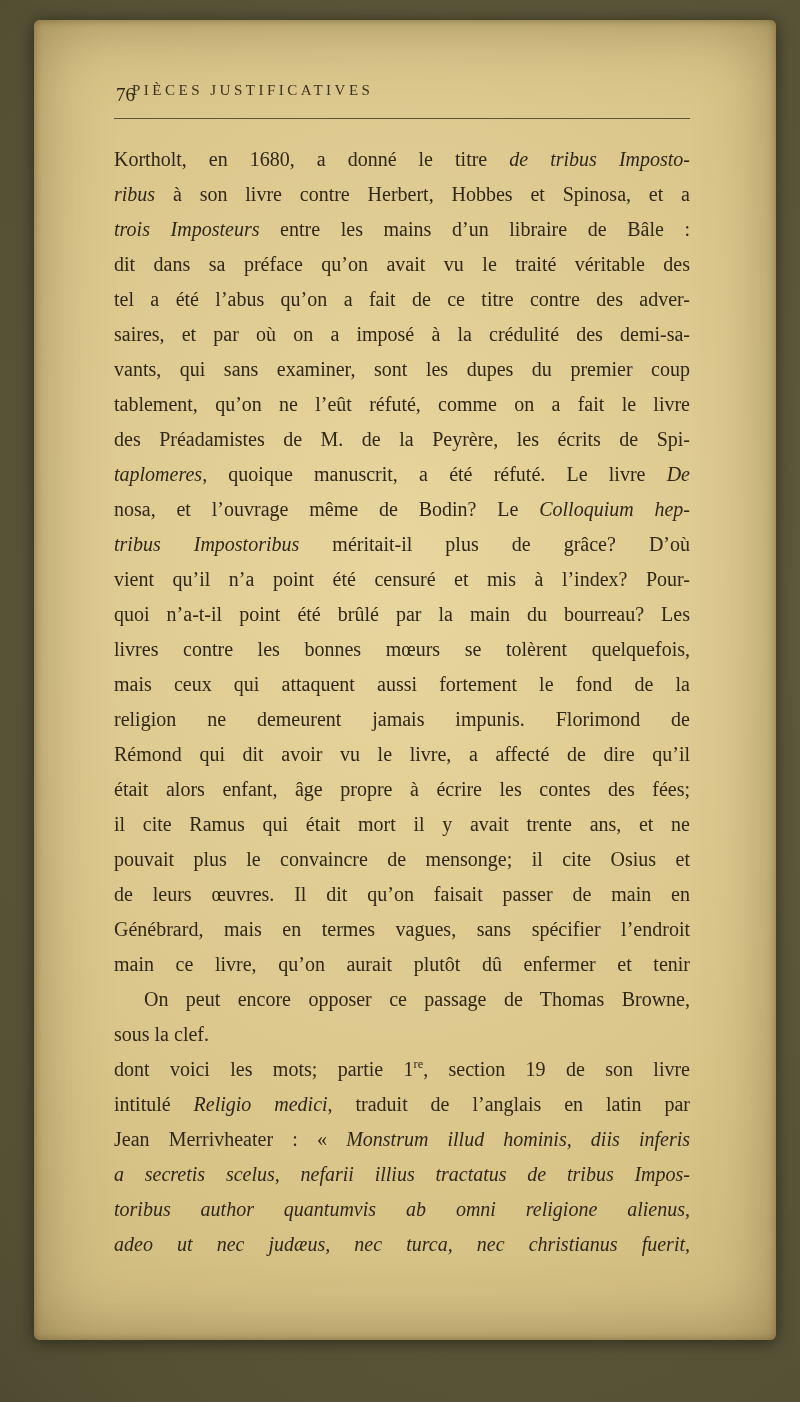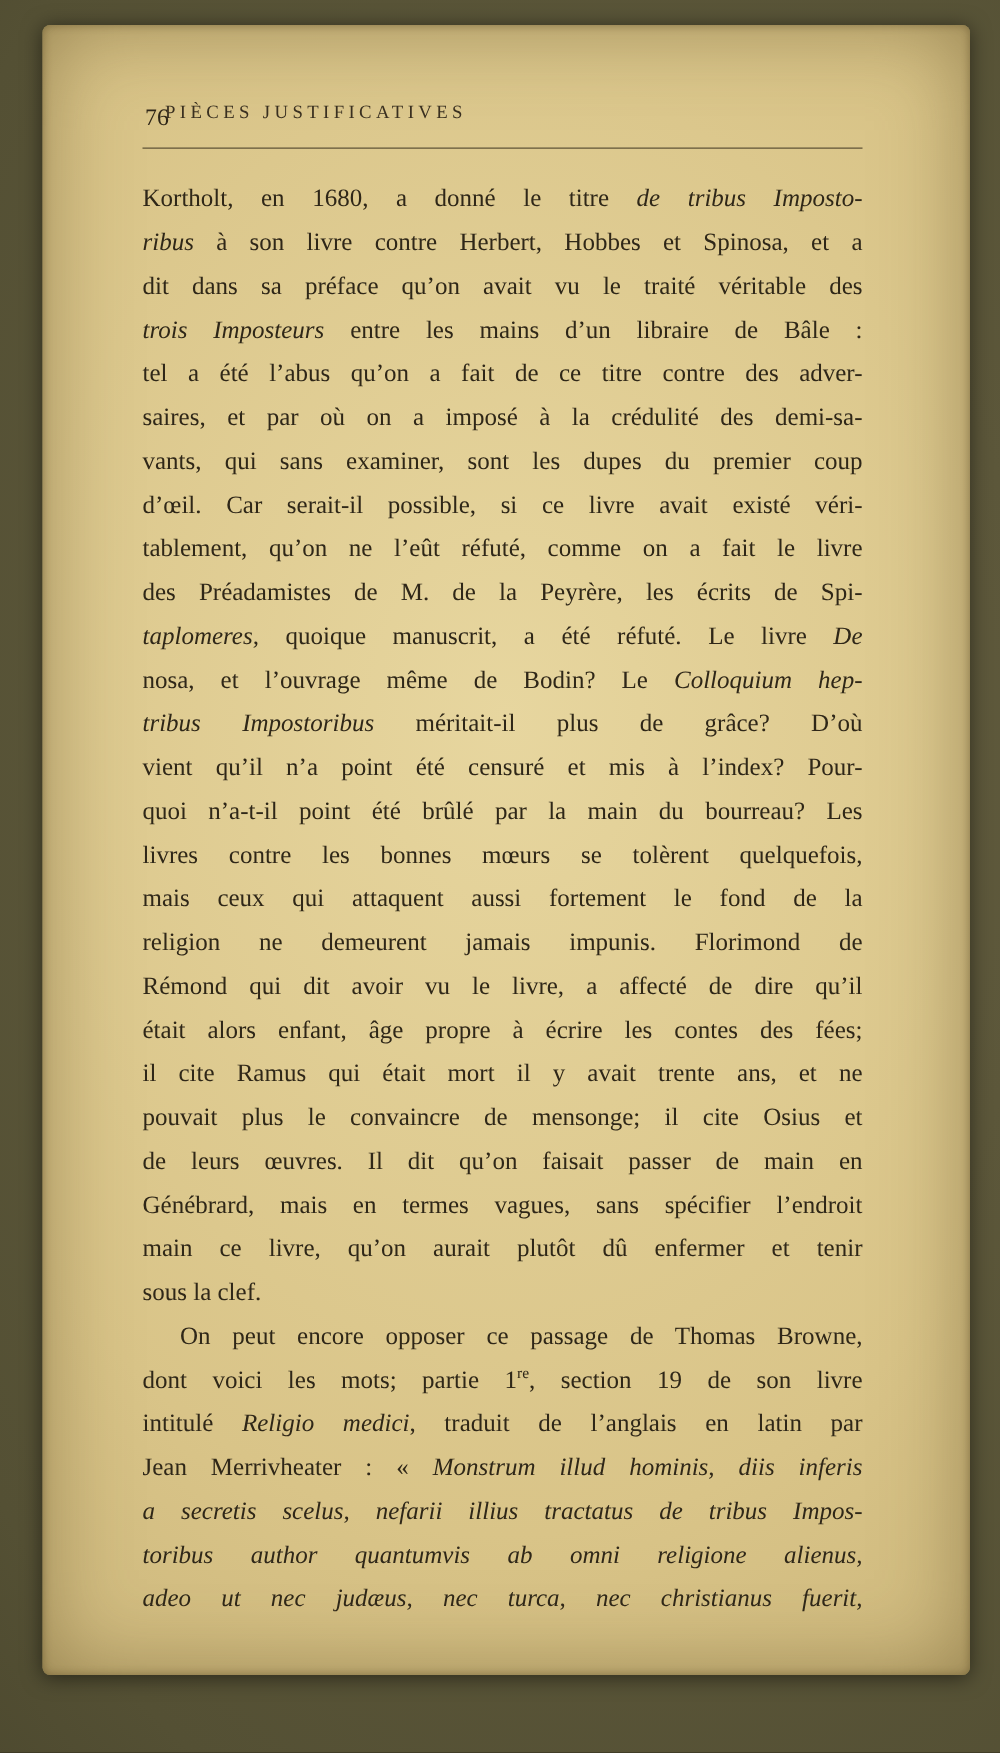--- a/index.html
+++ b/index.html
@@ -57,45 +57,44 @@
 <div class="scan">
   <div class="paper">
     <div class="pagehead">
       <span class="pagenum">76</span>
       <span class="runtitle">PIÈCES JUSTIFICATIVES</span>
     </div>
     <div class="rule"></div>
     <div class="textblock" id="textblock">
         <div class="line"><span>Kortholt, en 1680, a donné le titre </span><span class="it">de tribus Imposto-</span></div>
         <div class="line"><span class="it">ribus</span><span> à son livre contre Herbert, Hobbes et Spinosa, et a</span></div>
+        <div class="line"><span class="it">trois Imposteurs</span><span> entre les mains d’un libraire de Bâle :</span></div>
         <div class="line"><span>dit dans sa préface qu’on avait vu le traité véritable des</span></div>
-        <div class="line"><span class="it">trois Imposteurs</span><span> entre les mains d’un libraire de Bâle :</span></div>
         <div class="line"><span>tel a été l’abus qu’on a fait de ce titre contre des adver-</span></div>
         <div class="line"><span>saires, et par où on a imposé à la crédulité des demi-sa-</span></div>
         <div class="line"><span>vants, qui sans examiner, sont les dupes du premier coup</span></div>
-        <div class="line"><span>d’œil. Car serait-il possible, si ce livre avait existé véri-</span></div>
         <div class="line"><span>tablement, qu’on ne l’eût réfuté, comme on a fait le livre</span></div>
         <div class="line"><span>des Préadamistes de M. de la Peyrère, les écrits de Spi-</span></div>
         <div class="line"><span class="it">taplomeres,</span><span> quoique manuscrit, a été réfuté. Le livre </span><span class="it">De</span></div>
         <div class="line"><span>nosa, et l’ouvrage même de Bodin? Le </span><span class="it">Colloquium hep-</span></div>
         <div class="line"><span class="it">tribus Impostoribus</span><span> méritait-il plus de grâce? D’où</span></div>
         <div class="line"><span>vient qu’il n’a point été censuré et mis à l’index? Pour-</span></div>
         <div class="line"><span>quoi n’a-t-il point été brûlé par la main du bourreau? Les</span></div>
         <div class="line"><span>livres contre les bonnes mœurs se tolèrent quelquefois,</span></div>
         <div class="line"><span>mais ceux qui attaquent aussi fortement le fond de la</span></div>
         <div class="line"><span>religion ne demeurent jamais impunis. Florimond de</span></div>
         <div class="line"><span>Rémond qui dit avoir vu le livre, a affecté de dire qu’il</span></div>
         <div class="line"><span>était alors enfant, âge propre à écrire les contes des fées;</span></div>
         <div class="line"><span>il cite Ramus qui était mort il y avait trente ans, et ne</span></div>
         <div class="line"><span>pouvait plus le convaincre de mensonge; il cite Osius et</span></div>
         <div class="line"><span>de leurs œuvres. Il dit qu’on faisait passer de main en</span></div>
         <div class="line"><span>Génébrard, mais en termes vagues, sans spécifier l’endroit</span></div>
         <div class="line"><span>main ce livre, qu’on aurait plutôt dû enfermer et tenir</span></div>
+        <div class="line indent"><span>On peut encore opposer ce passage de Thomas Browne,</span></div>
         <div class="line flush-last"><span>sous la clef.</span></div>
-        <div class="line indent"><span>On peut encore opposer ce passage de Thomas Browne,</span></div>
         <div class="line"><span>dont voici les mots; partie 1</span><sup>re</sup><span>, section 19 de son livre</span></div>
         <div class="line"><span>intitulé </span><span class="it">Religio medici</span><span>, traduit de l’anglais en latin par</span></div>
         <div class="line"><span>Jean Merrivheater : « </span><span class="it">Monstrum illud hominis, diis inferis</span></div>
         <div class="line"><span class="it">a secretis scelus, nefarii illius tractatus de tribus Impos-</span></div>
         <div class="line"><span class="it">toribus author quantumvis ab omni religione alienus,</span></div>
         <div class="line"><span class="it">adeo ut nec judæus, nec turca, nec christianus fuerit,</span></div>
       </div>
   </div>
 </div>
 

